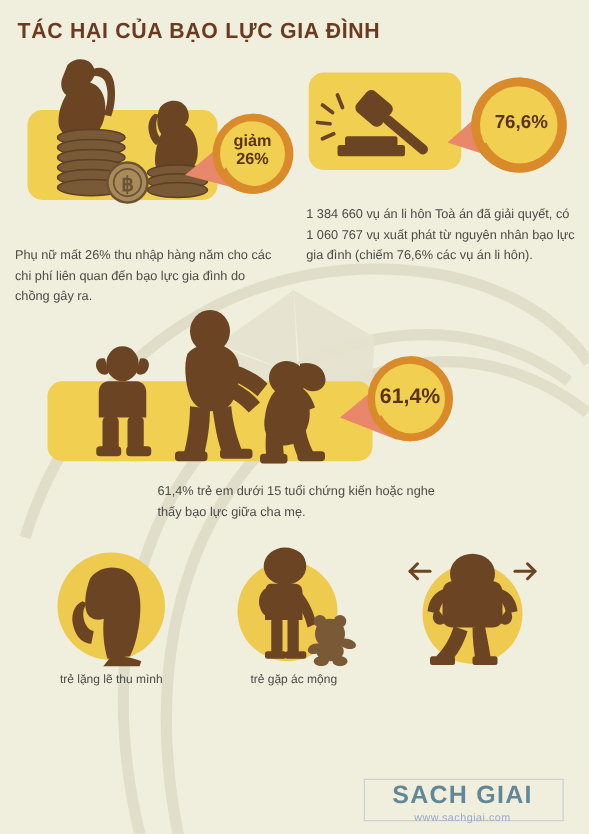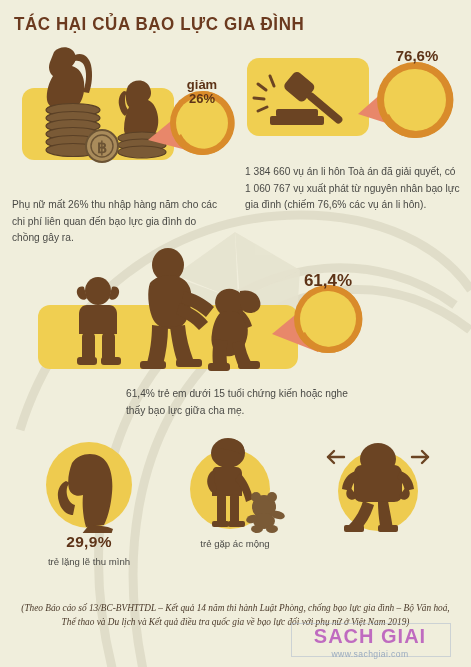--- a/index.html
+++ b/index.html
@@ -23,21 +23,21 @@
     transform:scaleX(.97);transform-origin:left center;
   }
 
   
   .ycard{position:absolute;background:#f0cf51;border-radius:12px;}
 
   
   .badge{position:absolute;}
   .badge .lbl{
     position:absolute;inset:0;display:flex;flex-direction:column;
-    align-items:center;justify-content:flex-start;
+    align-items:center;justify-content:center;
     color:#5d3317;font-weight:bold;line-height:1.05;text-align:center;
   }
 
   
   .para{
     position:absolute;color:#4a4a46;line-height:1.62;
     font-size:10.2px;font-family:"Liberation Sans", sans-serif;margin-top:12px;
   }
 
   
@@ -52,21 +52,21 @@
     font-family:"Liberation Serif", serif;font-style:italic;
     font-size:9.3px;line-height:1.55;color:#4b3a2a;text-align:center;
   }
   .wm{
     position:absolute;right:16px;top:625px;width:170px;height:38px;
     pointer-events:none;
   }
   .wm .big{
     position:absolute;left:0;top:0;width:100%;
     font-size:20px;font-weight:bold;letter-spacing:1px;
-    color:#a21caf;opacity:.62;text-align:center;
+    color:#0c4a6e;opacity:.62;text-align:center;
   }
   .wm .sml{
     position:absolute;left:0;top:24px;width:100%;
     font-size:8.6px;letter-spacing:.4px;color:#9aabbf;text-align:center;
   }
   .wm .bar{position:absolute;left:6px;top:-2px;width:158px;height:32px;border:1px solid #aebccd;opacity:.55;}
 </style>
 </head>
 <body>
 
@@ -233,21 +233,20 @@
     <div class="circ">
       <svg width="150" height="96" viewBox="0 0 150 96">
         <circle cx="75" cy="48" r="43" fill="#eecb4f"></circle>
         <g fill="#6b4423">
           <path d="M58 26 c8,-12 28,-12 35,0 c5,8 6,20 5,30 c-1,12 -4,24 -8,32 l-18,2 c-3,-10 -4,-22 -3,-32 c-6,2 -12,0 -14,-6 c-2,-8 0,-18 3,-26 z"></path>
           <path d="M52 44 c-7,3 -10,12 -7,21 c2,8 8,13 14,13 l2,-10 c-4,-1 -7,-5 -8,-10 c-1,-5 0,-10 3,-12 z"></path>
           <path d="M75 88 c8,0 18,1 24,4 l-2,6 l-30,0 z"></path>
         </g>
       </svg>
     </div>
-    <div class="pct">29,9%</div>
     <div class="cap">trẻ lặng lẽ thu mình</div>
   </div>
 
   <div class="stat" style="left:160px;top:437px;">
     <div class="circ">
       <svg width="150" height="96" viewBox="0 0 150 96">
         <circle cx="70" cy="52" r="40" fill="#eecb4f"></circle>
         <g fill="#6b4423">
           <ellipse cx="68" cy="16" rx="17" ry="15"></ellipse>
           <path d="M54 10 c4,-9 22,-11 28,-3 c3,4 3,9 1,12 c-6,-6 -22,-7 -29,-9 z"></path>
@@ -297,21 +296,20 @@
           <line x1="28" y1="14" x2="22" y2="20"></line>
           <line x1="28" y1="26" x2="22" y2="20"></line>
           <line x1="106" y1="20" x2="120" y2="20"></line>
           <line x1="116" y1="14" x2="122" y2="20"></line>
           <line x1="116" y1="26" x2="122" y2="20"></line>
         </g>
       </svg>
     </div>
   </div>
 
-  <div class="foot">(Theo Báo cáo số 13/BC-BVHTTDL – Kết quả 14 năm thi hành Luật Phòng, chống bạo lực gia đình – Bộ Văn hoá, Thể thao và Du lịch và Kết quả điều tra quốc gia về bạo lực đối với phụ nữ ở Việt Nam 2019)</div>
 
   <div class="wm">
     <div class="bar"></div>
     <div class="big">SACH GIAI</div>
     <div class="sml">www.sachgiai.com</div>
   </div>
 
 </div>
 
 </body></html>

